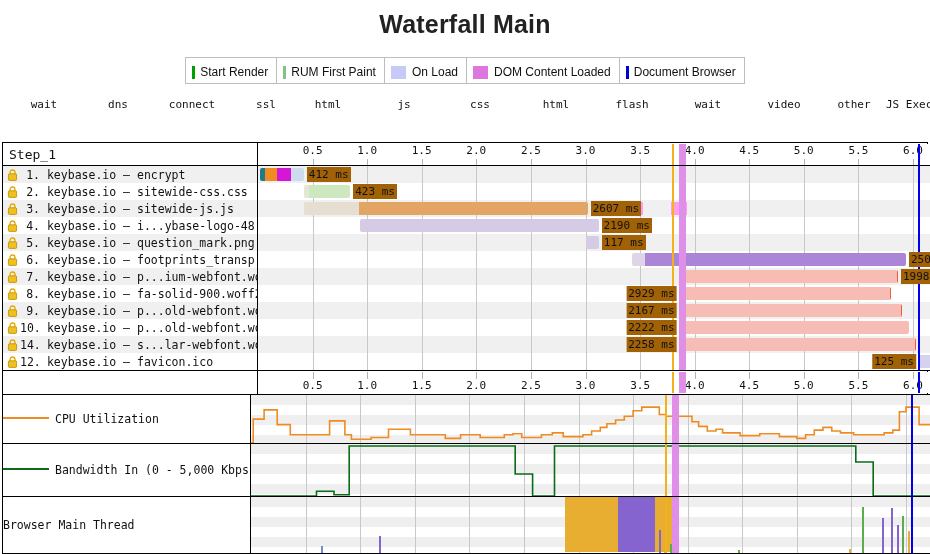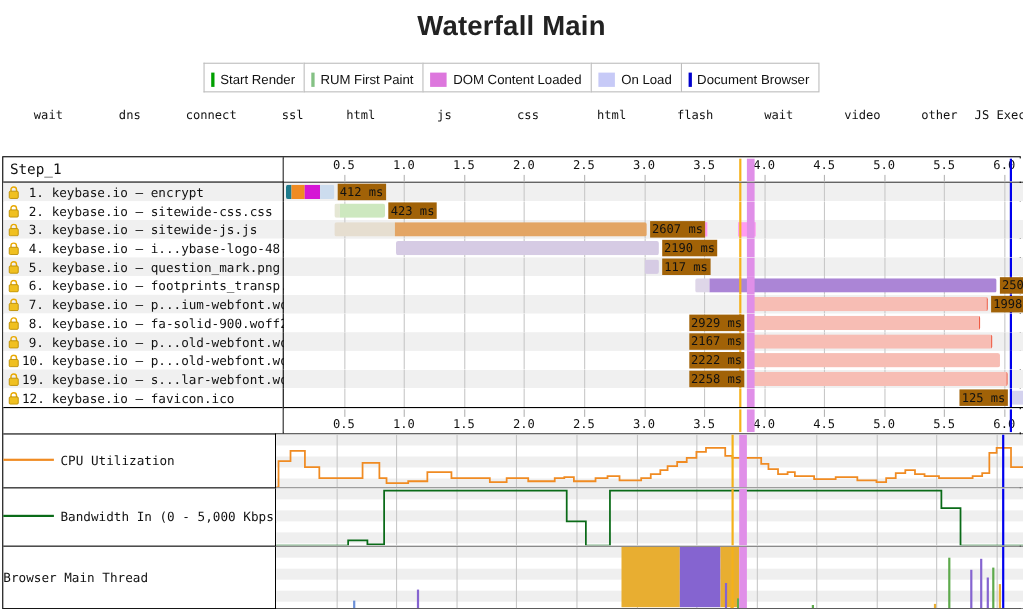--- a/index.html
+++ b/index.html
@@ -157,26 +157,26 @@
 <div id="marker-legend">
     <div class="mk">
       <span class="sw-line" style="background: rgb(0, 160, 0);"></span>
       <span>Start Render</span>
     </div>
     <div class="mk">
       <span class="sw-line" style="background: rgb(132, 193, 132);"></span>
       <span>RUM First Paint</span>
     </div>
     <div class="mk">
+      <span class="sw-box" style="background: rgb(199, 202, 247);"></span>
+      <span>On Load</span>
+    </div>
+    <div class="mk">
       <span class="sw-box" style="background: rgb(221, 119, 221);"></span>
       <span>DOM Content Loaded</span>
-    </div>
-    <div class="mk">
-      <span class="sw-box" style="background: rgb(199, 202, 247);"></span>
-      <span>On Load</span>
     </div>
     <div class="mk">
       <span class="sw-line" style="background: rgb(0, 0, 204);"></span>
       <span>Document Browser</span>
     </div>
   </div>
 
 <div id="mime-legend">
     <div class="cell" style="left: 8px; width: 72px;">
       <span class="lbl">wait</span>
@@ -587,21 +587,21 @@
             <div class="mkline" style="left:413.7px;background:#f5b11a"></div>
             <div class="mkband" style="left:421.4px;width:7px;background:#e08fe8"></div>
             <div class="mkline" style="left:660.4px;background:#0000ee"></div>
             <div class="msl" style="left:418.6px;transform:translateX(-100%);">2222 ms</div>
           </td>
         </tr>
         <tr>
           <td class="lcol req-cell odd" style="border-right:1px solid #000;"><svg class="lock" viewBox="0 0 11 12">
               <path d="M3 5V3.4C3 2 3.9 1 5.5 1S8 2 8 3.4V5" fill="none" stroke="#e8a800" stroke-width="1.3"></path>
               <rect x="1.4" y="4.8" width="8.2" height="6.6" rx="1" fill="#f0c020" stroke="#b88b00" stroke-width=".8"></rect>
-            </svg><span class="req-num">19.</span> <span>keybase.io</span> – <span>s...lar-webfont.woff2</span></td>
+            </svg><span class="req-num">14.</span> <span>keybase.io</span> – <span>s...lar-webfont.woff2</span></td>
           <td class="rcol wf odd">
             <div class="gl" style="left:54.6px"></div>
             <div class="gl" style="left:109.2px"></div>
             <div class="gl" style="left:163.7px"></div>
             <div class="gl" style="left:218.3px"></div>
             <div class="gl" style="left:272.9px"></div>
             <div class="gl" style="left:327.5px"></div>
             <div class="gl" style="left:382.1px"></div>
             <div class="gl" style="left:436.7px"></div>
             <div class="gl" style="left:491.2px"></div>

